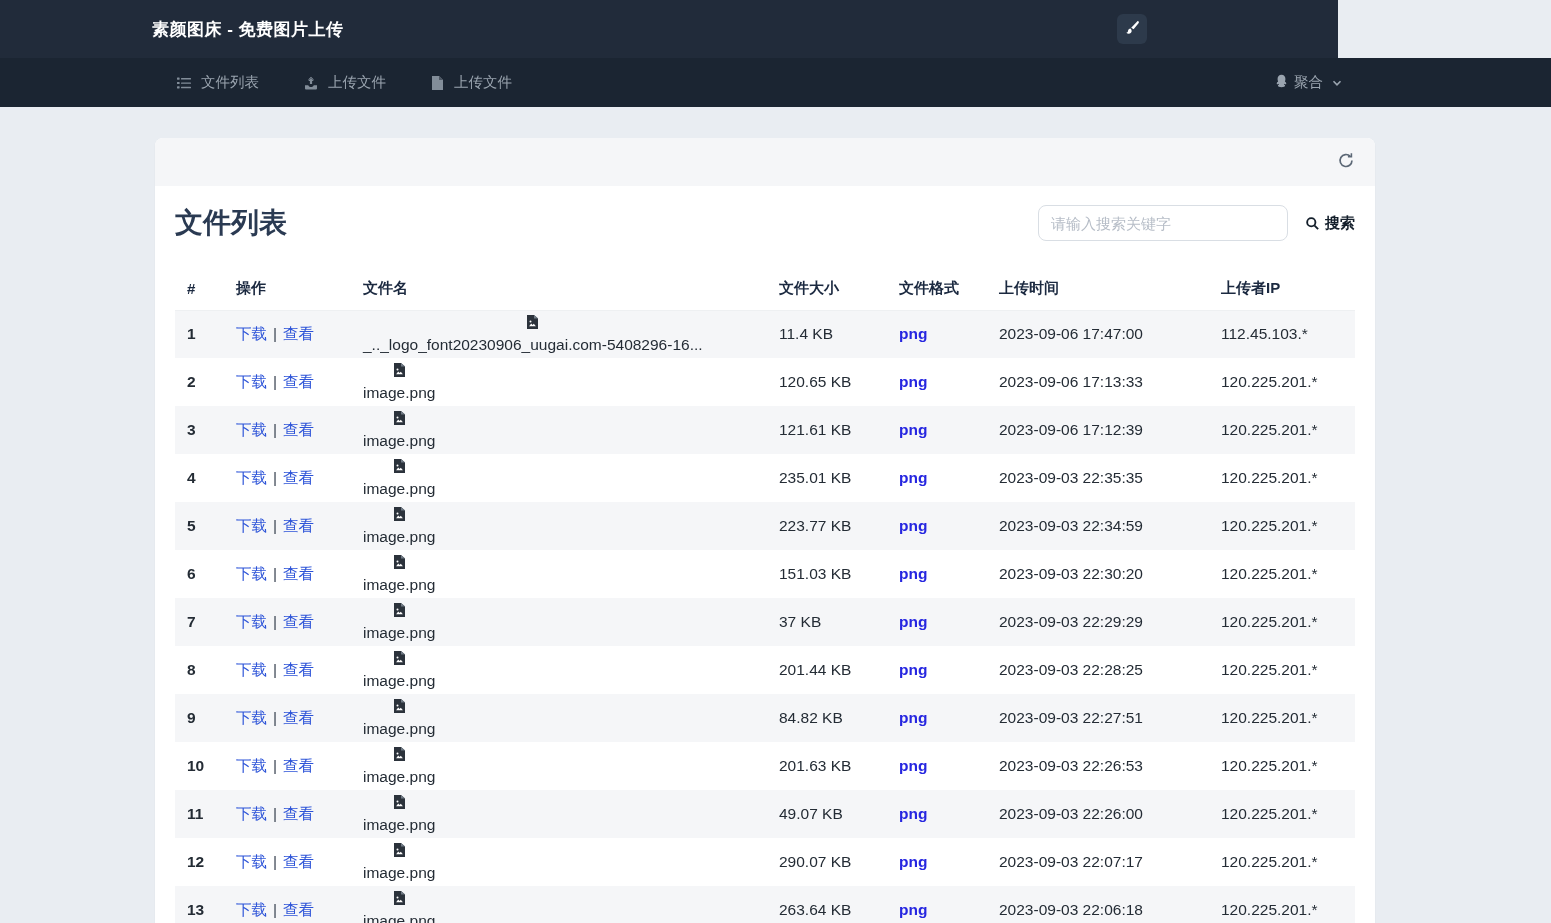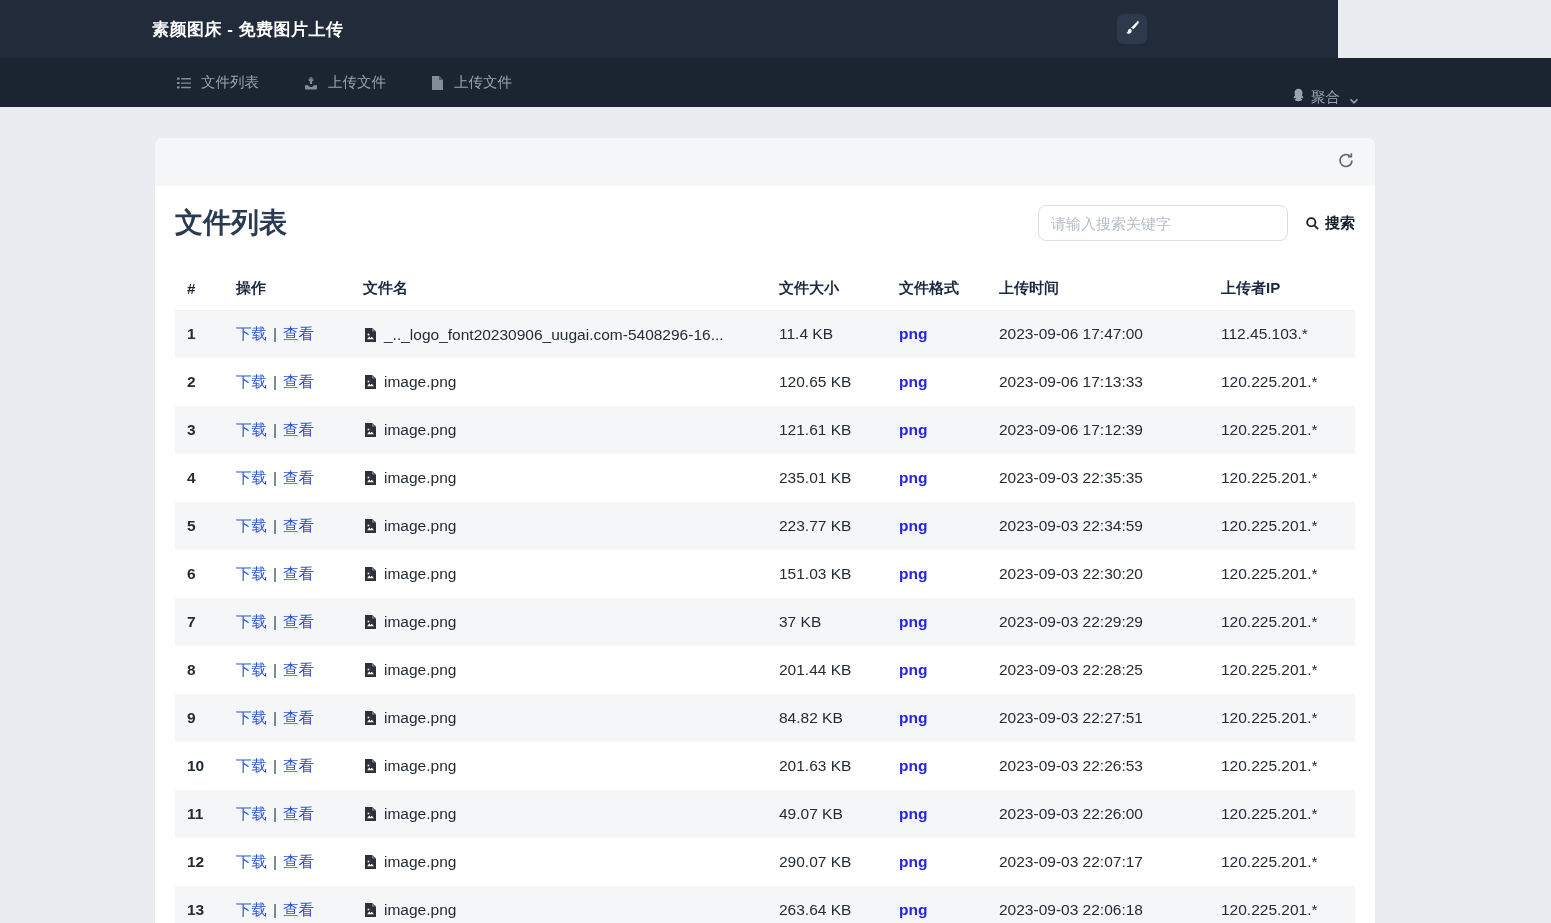--- a/index.html
+++ b/index.html
@@ -36,22 +36,22 @@
     position:absolute; left:176px; top:0; height:49px;
     display:flex; align-items:center;
   }
   .nav-item {
     display:flex; align-items:center; gap:9px;
     margin-right:44px; cursor:pointer;
     color:#9aa4af; font-size:14.5px;
   }
   .nav-item svg { display:block; }
   .nav-user {
-    position:absolute; right:191px; top:0; height:49px;
-    display:flex; align-items:flex-end; gap:4px;
+    position:absolute; right:208px; top:0; height:49px;
+    display:flex; align-items:center; gap:4px;
     color:#9aa4af; font-size:14.5px; cursor:pointer;
   }
 
   
   .card {
     position:absolute; left:155px; top:138px; width:1220px;
     background:#ffffff; border-radius:8px;
     box-shadow:0 1px 2px rgba(20,30,50,.05);
   }
   .card-header {
@@ -98,21 +98,21 @@
   th {
     height:42px; font-size:15px; font-weight:700; color:#1b2940;
     border-bottom:1px solid #eef0f2;
   }
   td { height:48px; font-size:15.5px; color:#242c35; }
   tbody tr:nth-child(odd) { background:#f5f6f8; }
   td.num { font-weight:700; }
   .lnk { color:#2d54d8; cursor:pointer; text-decoration:none;margin-top:23px; }
   .sep { color:#3c4654; margin:0 6px; }
   .fmt-lnk { color:#2626e0; cursor:pointer; text-decoration:none;font-weight:bold; }
-  .fname { display:inline-flex; align-items:center; gap:6px; vertical-align:middle; }
+  .fname { display:inline-flex; align-items:center; gap:6px; vertical-align:middle;flex-direction:column; }
   .fname svg { flex:0 0 auto; }
 </style>
 </head>
 <body>
 
 <header class="topbar">
   <div class="app-title">素颜图床 - 免费图片上传</div>
   <button class="brush-btn">
     <span>
       <svg width="16" height="16" viewBox="0 0 16 16">

